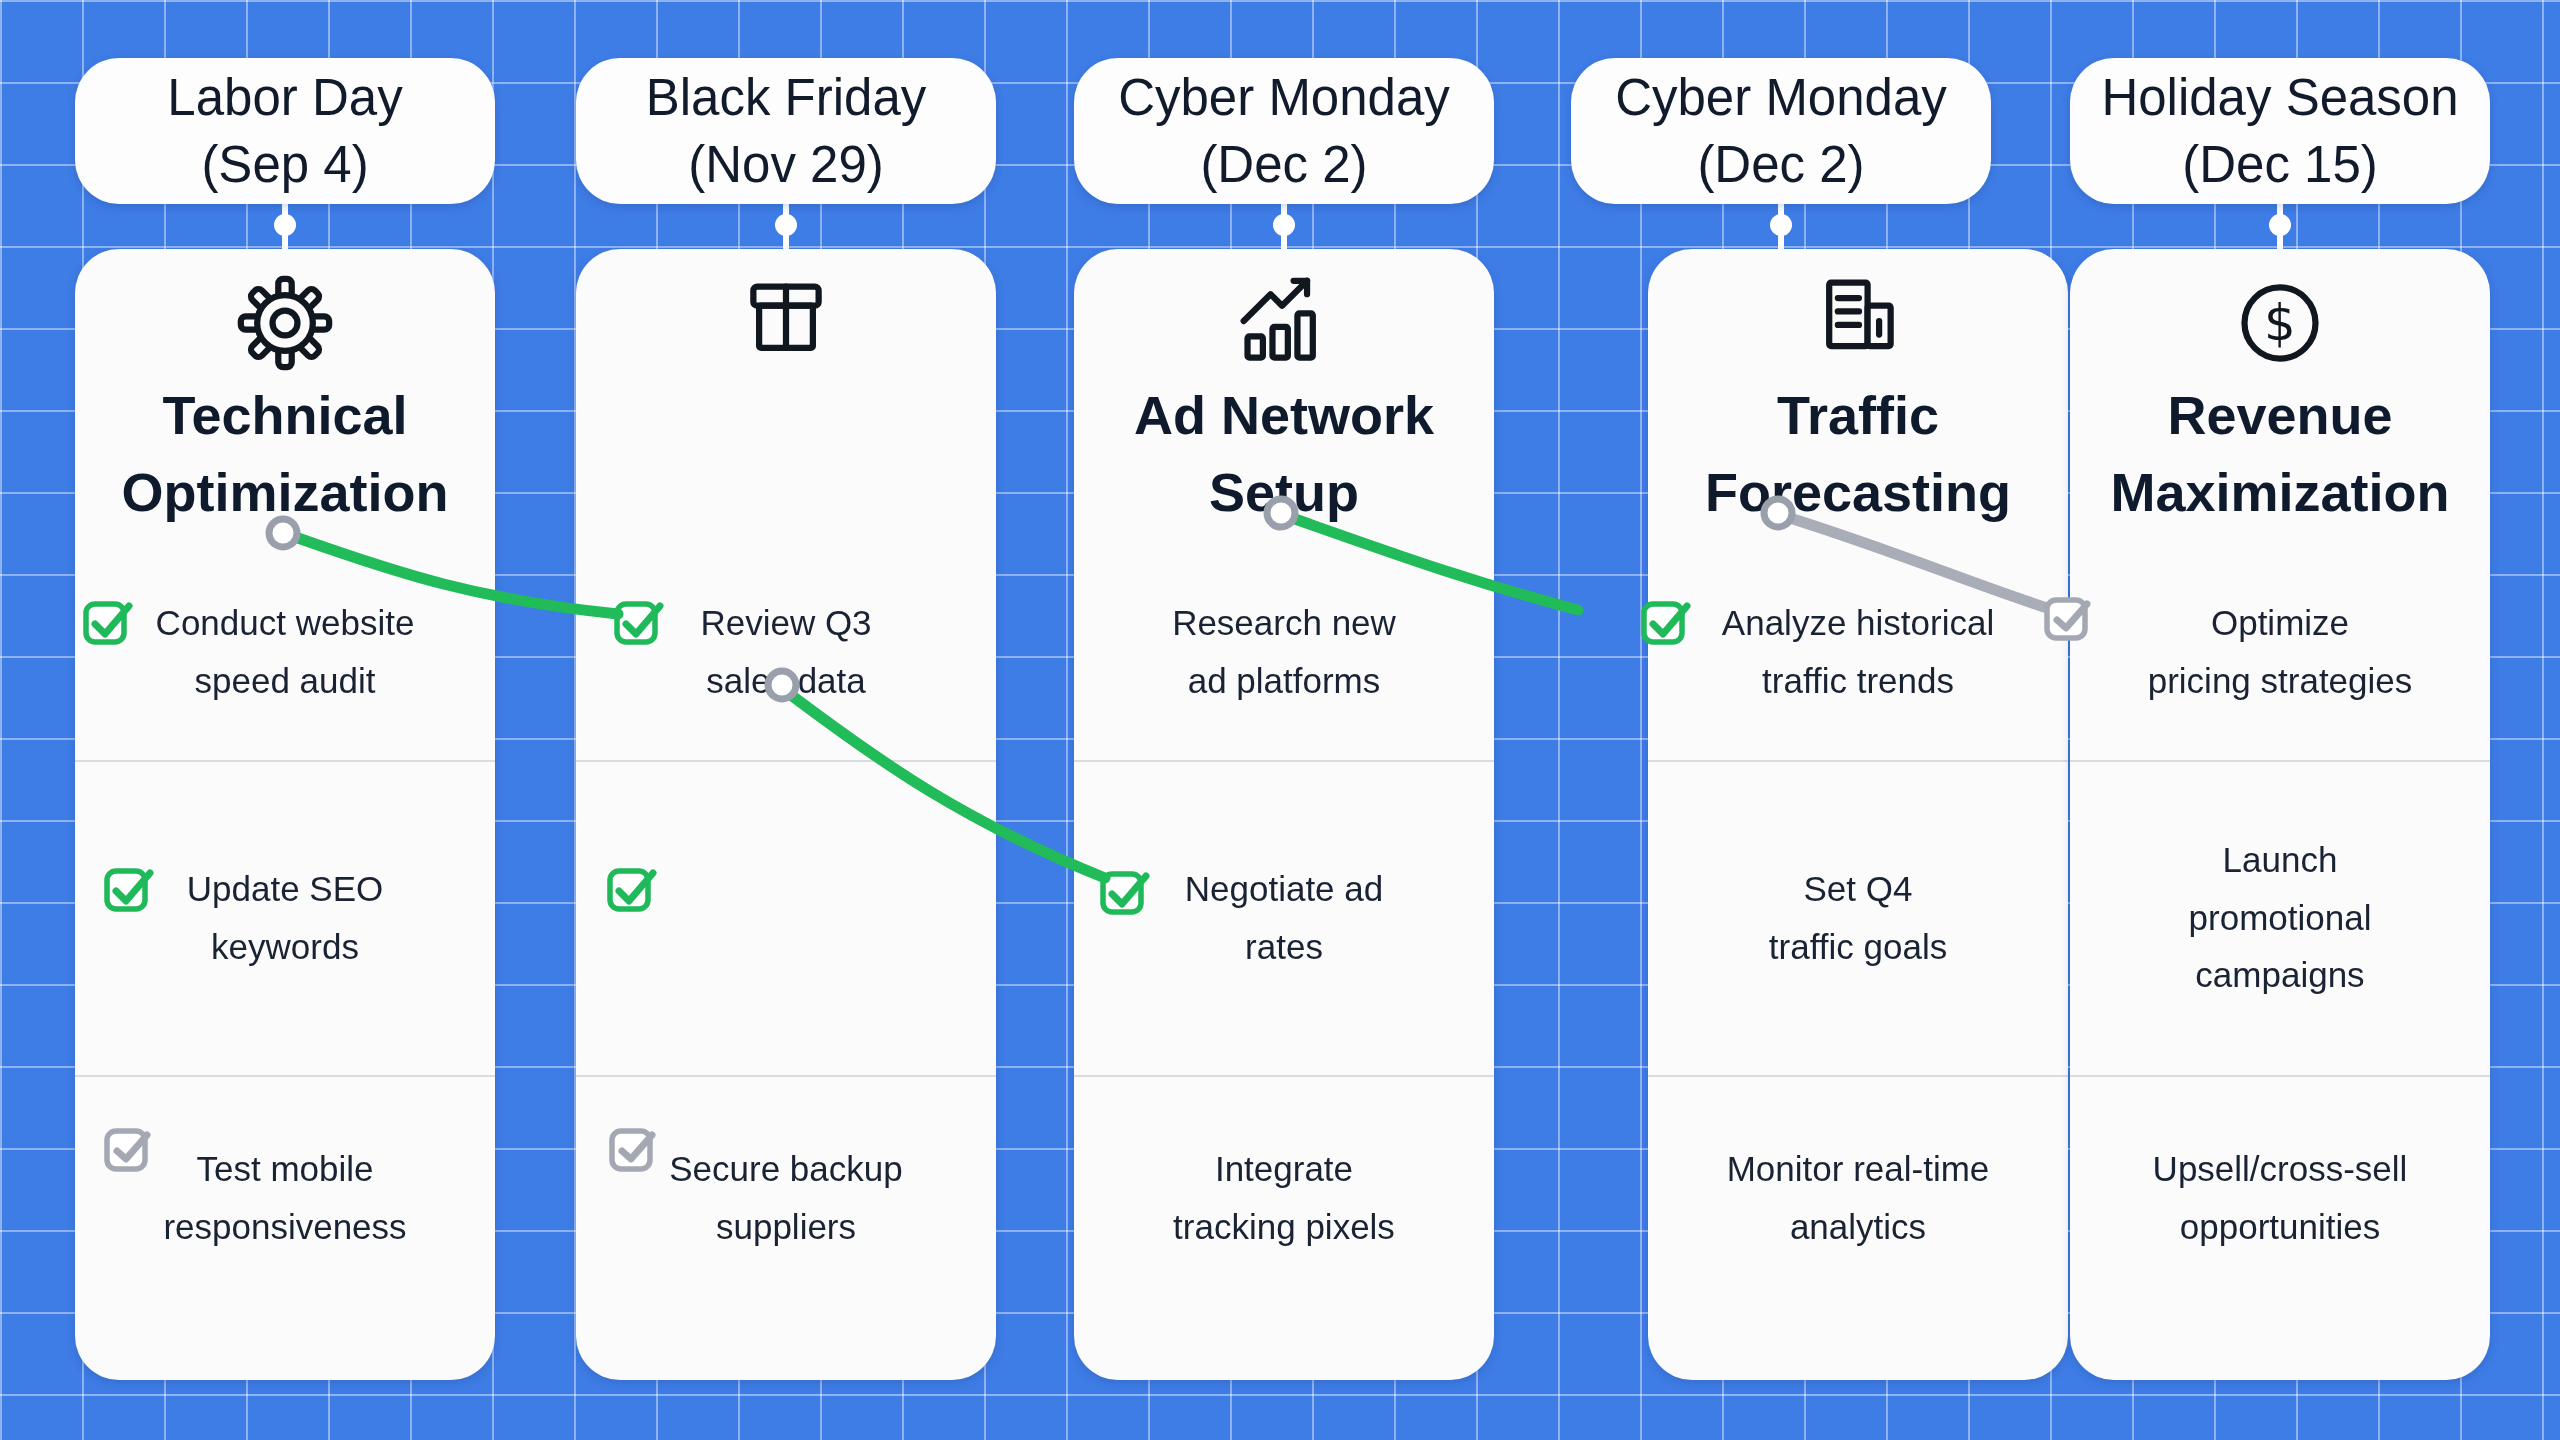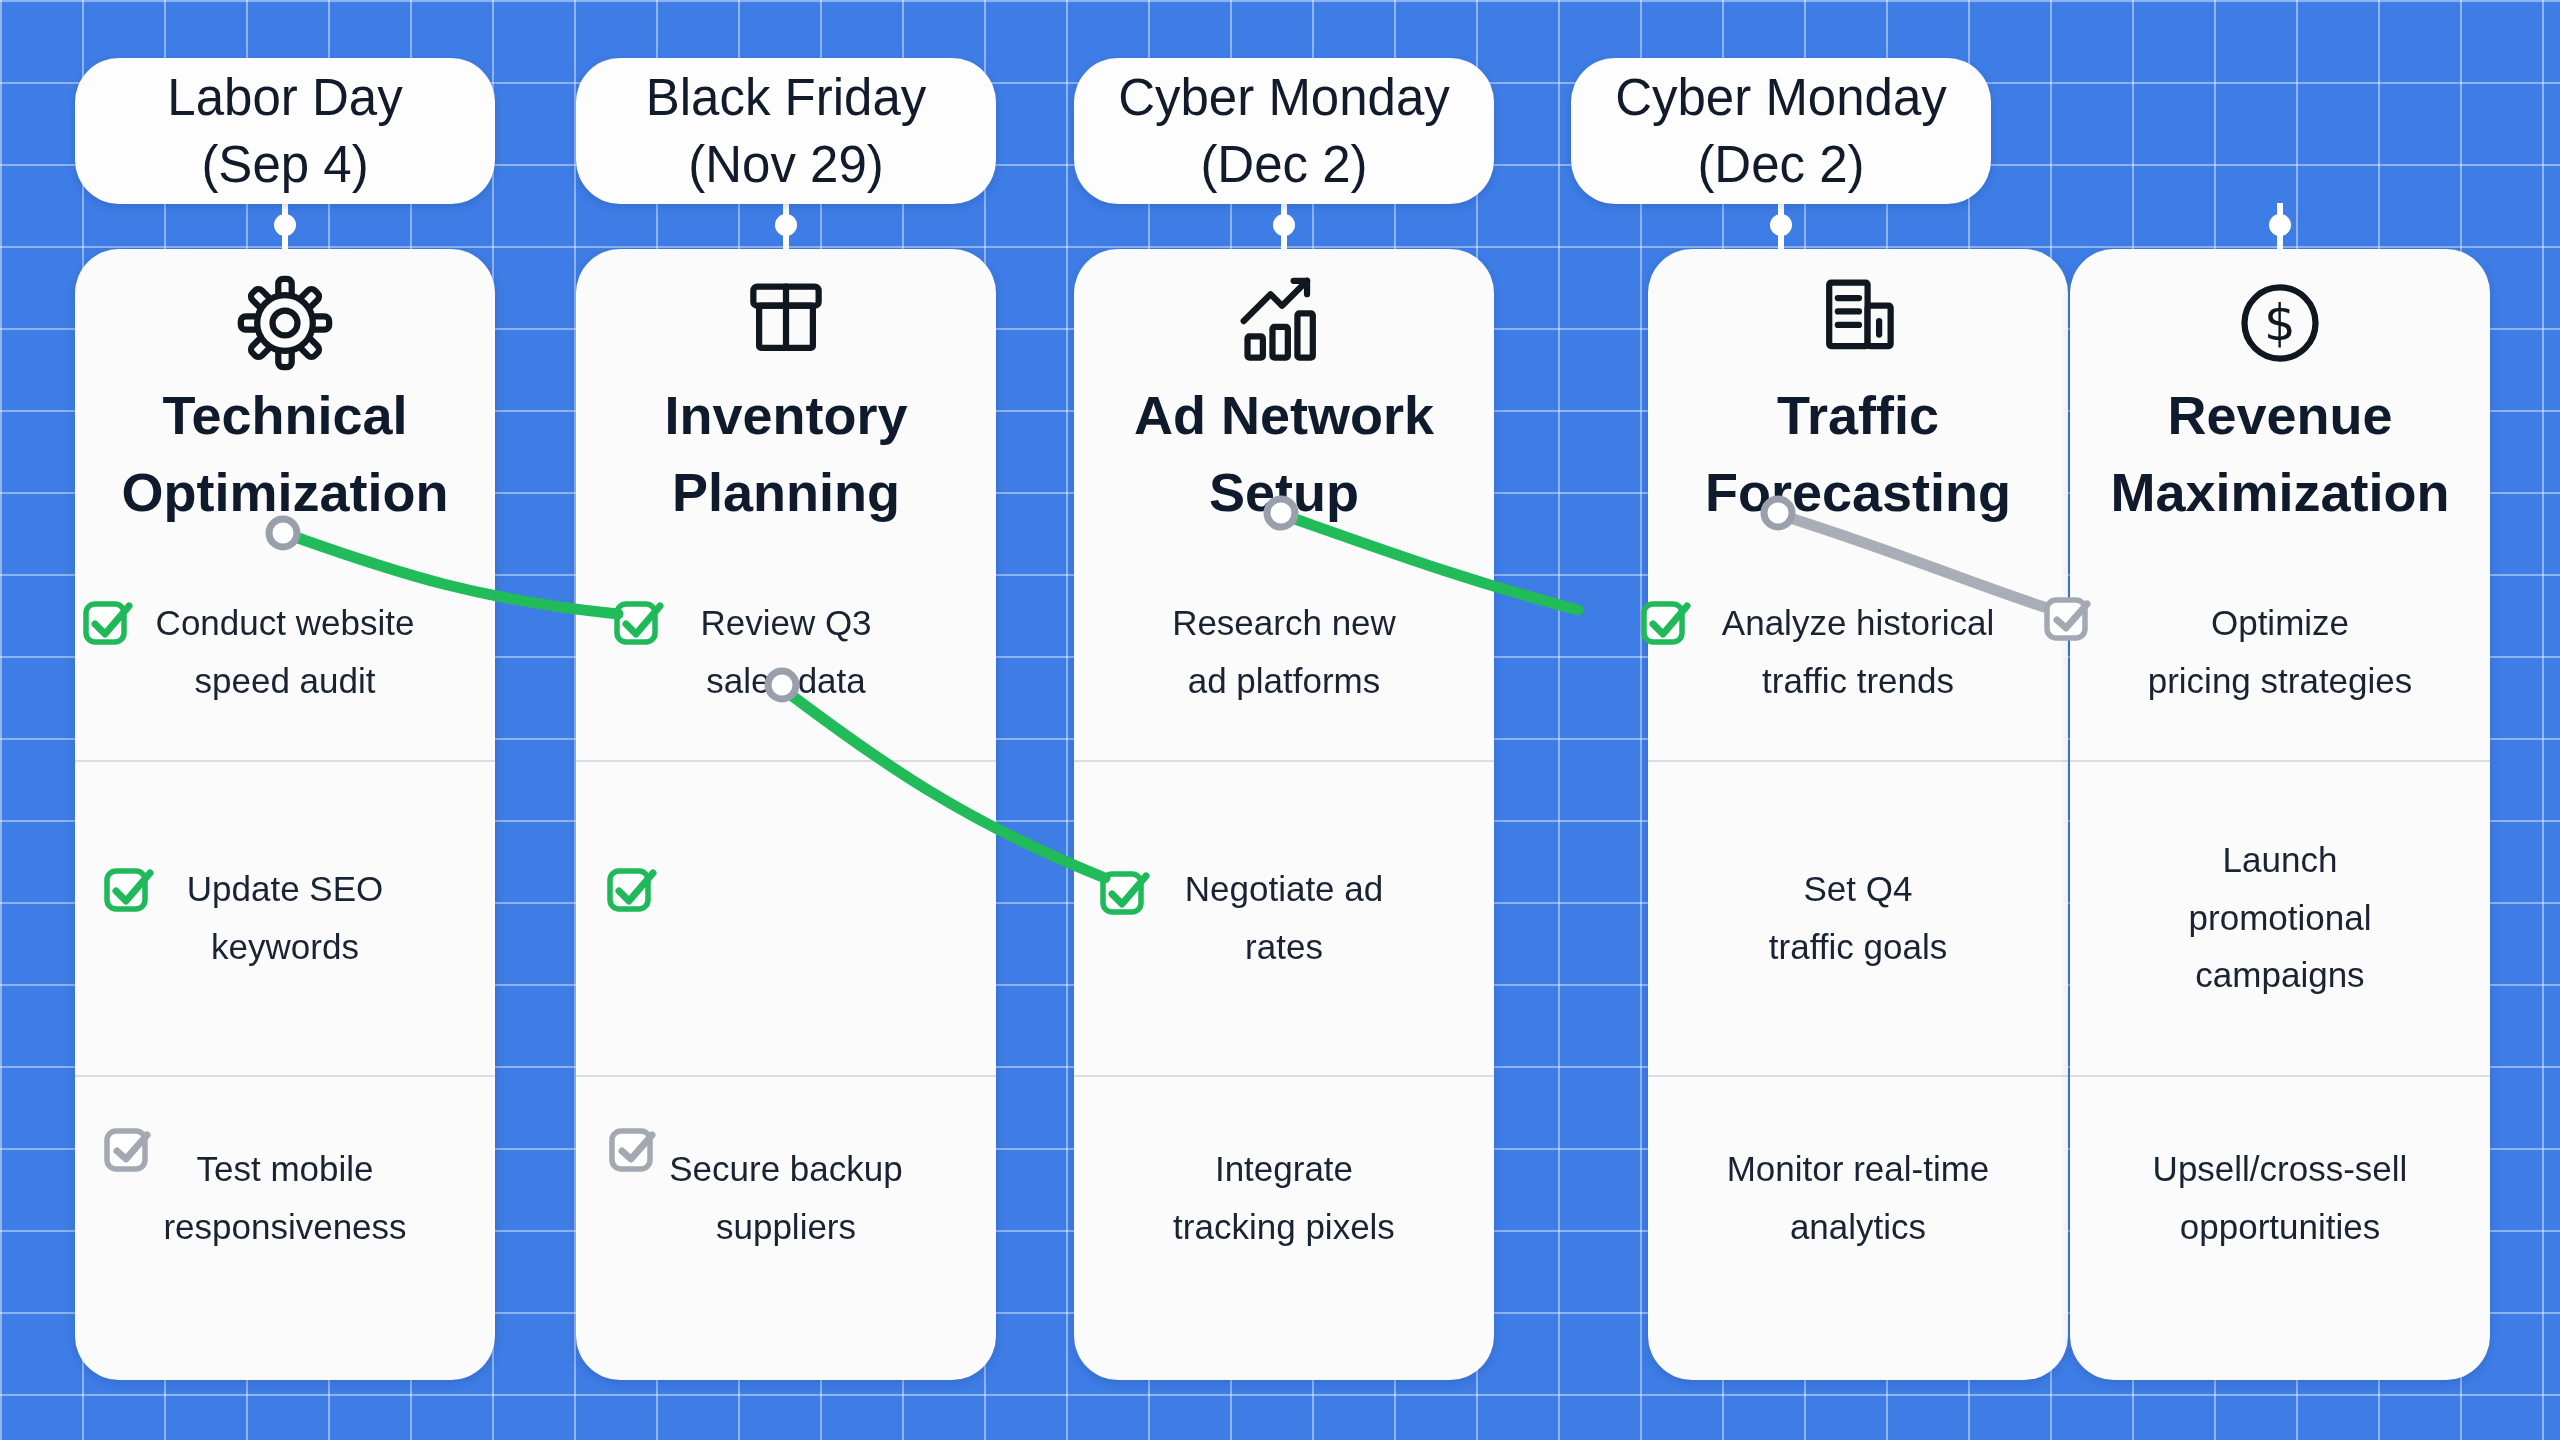--- a/index.html
+++ b/index.html
@@ -80,20 +80,22 @@
 <div class="stage">
 
   <div class="pill" style="left:75px">Labor Day
 (Sep 4)</div>
   <div class="pill" style="left:576px">Black Friday
 (Nov 29)</div>
   <div class="pill" style="left:1074px">Cyber Monday
 (Dec 2)</div>
   <div class="pill" style="left:1571px">Cyber Monday
 (Dec 2)</div>
+  <div class="pill" style="left:2070px">Holiday Season
+(Dec 15)</div>
 
   <div class="stem" style="left:282px"></div>
   <div class="stem" style="left:783px"></div>
   <div class="stem" style="left:1281px"></div>
   <div class="stem" style="left:1778px"></div>
   <div class="stem" style="left:2277px"></div>
   <div class="stem-dot" style="left:274px"></div>
   <div class="stem-dot" style="left:775px"></div>
   <div class="stem-dot" style="left:1273px"></div>
   <div class="stem-dot" style="left:1770px"></div>
@@ -149,22 +151,20 @@
   <div class="card" style="left:576px">
     <div class="icon-wrap">
       <svg viewBox="0 0 100 100">
         <g class="icon-stroke">
           <rect x="16" y="12" width="68" height="20" rx="4"></rect>
           <rect x="22" y="32" width="56" height="44" rx="2"></rect>
           <line x1="50" y1="12" x2="50" y2="76"></line>
         </g>
       </svg>
     </div>
-    <div class="title">Inventory
-Planning</div>
     <div class="divider div1"></div>
     <div class="divider div2"></div>
     <div class="item item-1">
         <div class="txt">Review Q3
 sales data</div>
       </div>
     <div class="item item-3">
         <div class="txt">Secure backup
 suppliers</div>
       </div>

